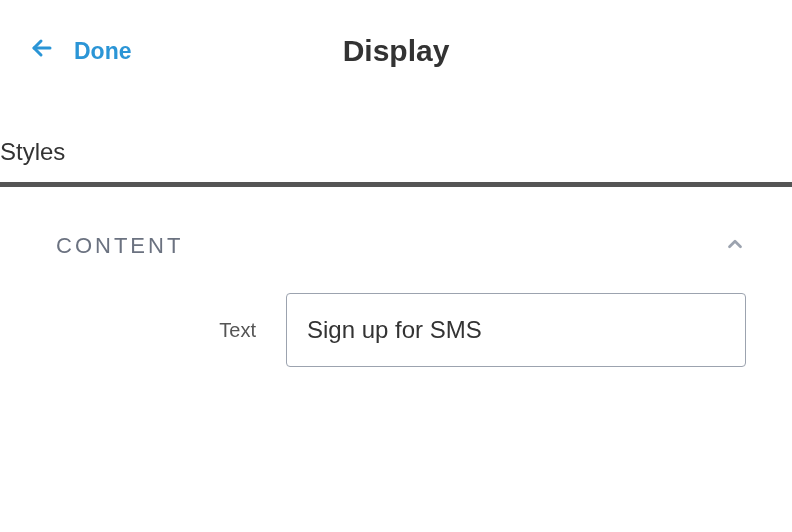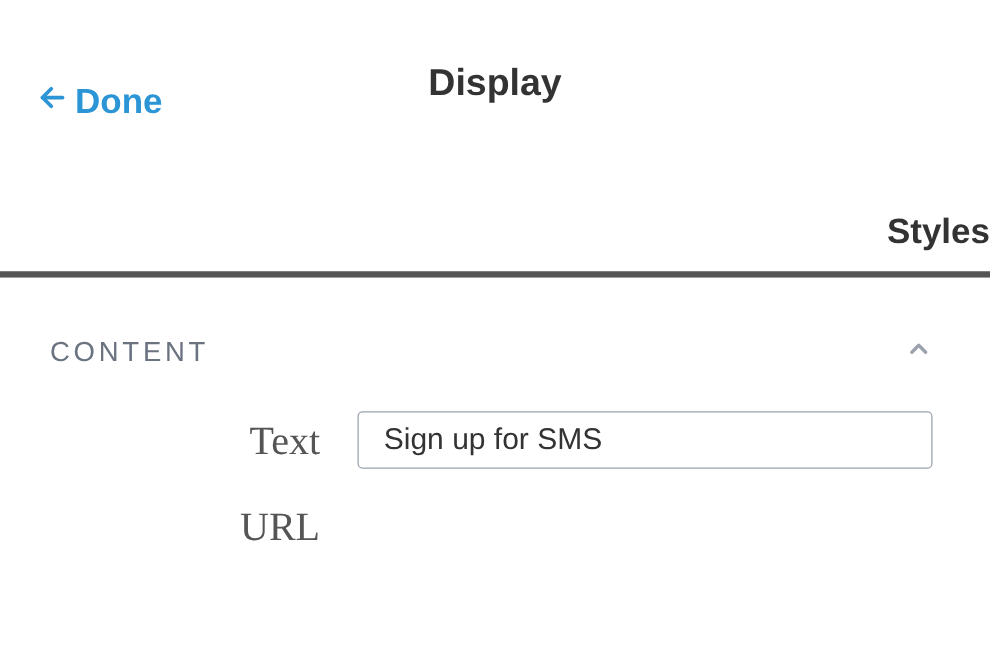--- a/index.html
+++ b/index.html
@@ -16,73 +16,72 @@
     }
     .header {
       display: flex;
       align-items: center;
       padding: 36px 30px 30px 30px;
       position: relative;
     }
     .done-btn {
       display: flex;
       align-items: center;
-      gap: 6px;
+      gap: 20px;
       color: #2b95d6;
-      font-size: 28px;
+      font-size: 23px;
       font-weight: 600;
       cursor: pointer;
       background: none;
       border: none;
-      margin-top: 29px;
     }
     .done-btn svg {
       width: 24px;
       height: 24px;
     }
     .title {
       position: absolute;
       left: 50%;
       transform: translateX(-50%);
       font-size: 30px;
       font-weight: 700;
       color: #333333;
     }
     .tabs {
       display: flex;
       border-bottom: 1px solid #dcdcdc;
       margin-top: 24px;
     }
     .tab {
       flex: 1;
-      text-align: right;
+      text-align: left;
       padding: 18px 0 20px 0;
-      font-size: 28px;
-      font-weight: 700;
+      font-size: 24px;
+      font-weight: 400;
       color: #6b7280;
       cursor: pointer;
       position: relative;
     }
     .tab.active {
       color: #333333;
     }
     .tab.active::after {
       content: "";
       position: absolute;
       bottom: -1px;
       left: 0;
       right: 0;
       height: 5px;
       background: #555555;
     }
     .section-header {
       display: flex;
       justify-content: space-between;
       align-items: center;
-      padding: 46px 46px 20px 40px;
+      padding: 46px 46px 20px 56px;
     }
     .section-title {
       font-size: 22px;
       font-weight: 500;
       letter-spacing: 3px;
       color: #6b7280;
     }
     .chevron {
       color: #9ca3af;
       cursor: pointer;
@@ -93,28 +92,27 @@
     }
     .field-row {
       display: flex;
       align-items: center;
       padding: 14px 46px;
       gap: 30px;
     }
     .field-label {
       width: 210px;
       text-align: right;
-      font-size: 32px;
+      font-size: 20px;
       color: #555555;
       flex-shrink: 0;
-      font-family: Liberation Serif, serif;
     }
     .field-input {
       flex: 1;
-      padding: 8px 20px;
+      padding: 22px 20px;
       font-size: 24px;
       color: #333333;
       border: 1px solid #9ca3af;
       border-radius: 4px;
       outline: none;
       width: 100%;
       font-family: inherit;
     }
   </style>
 </head>
@@ -147,14 +145,13 @@
     </span>
   </div>
 </div>
 
 <div class="field-row">
   <div class="field-label">Text</div>
   <input class="field-input" type="text" value="Sign up for SMS" style="">
 </div>
 
 <div class="field-row">
-  <div class="field-label">URL</div>
 </div>
 
 </body></html>

